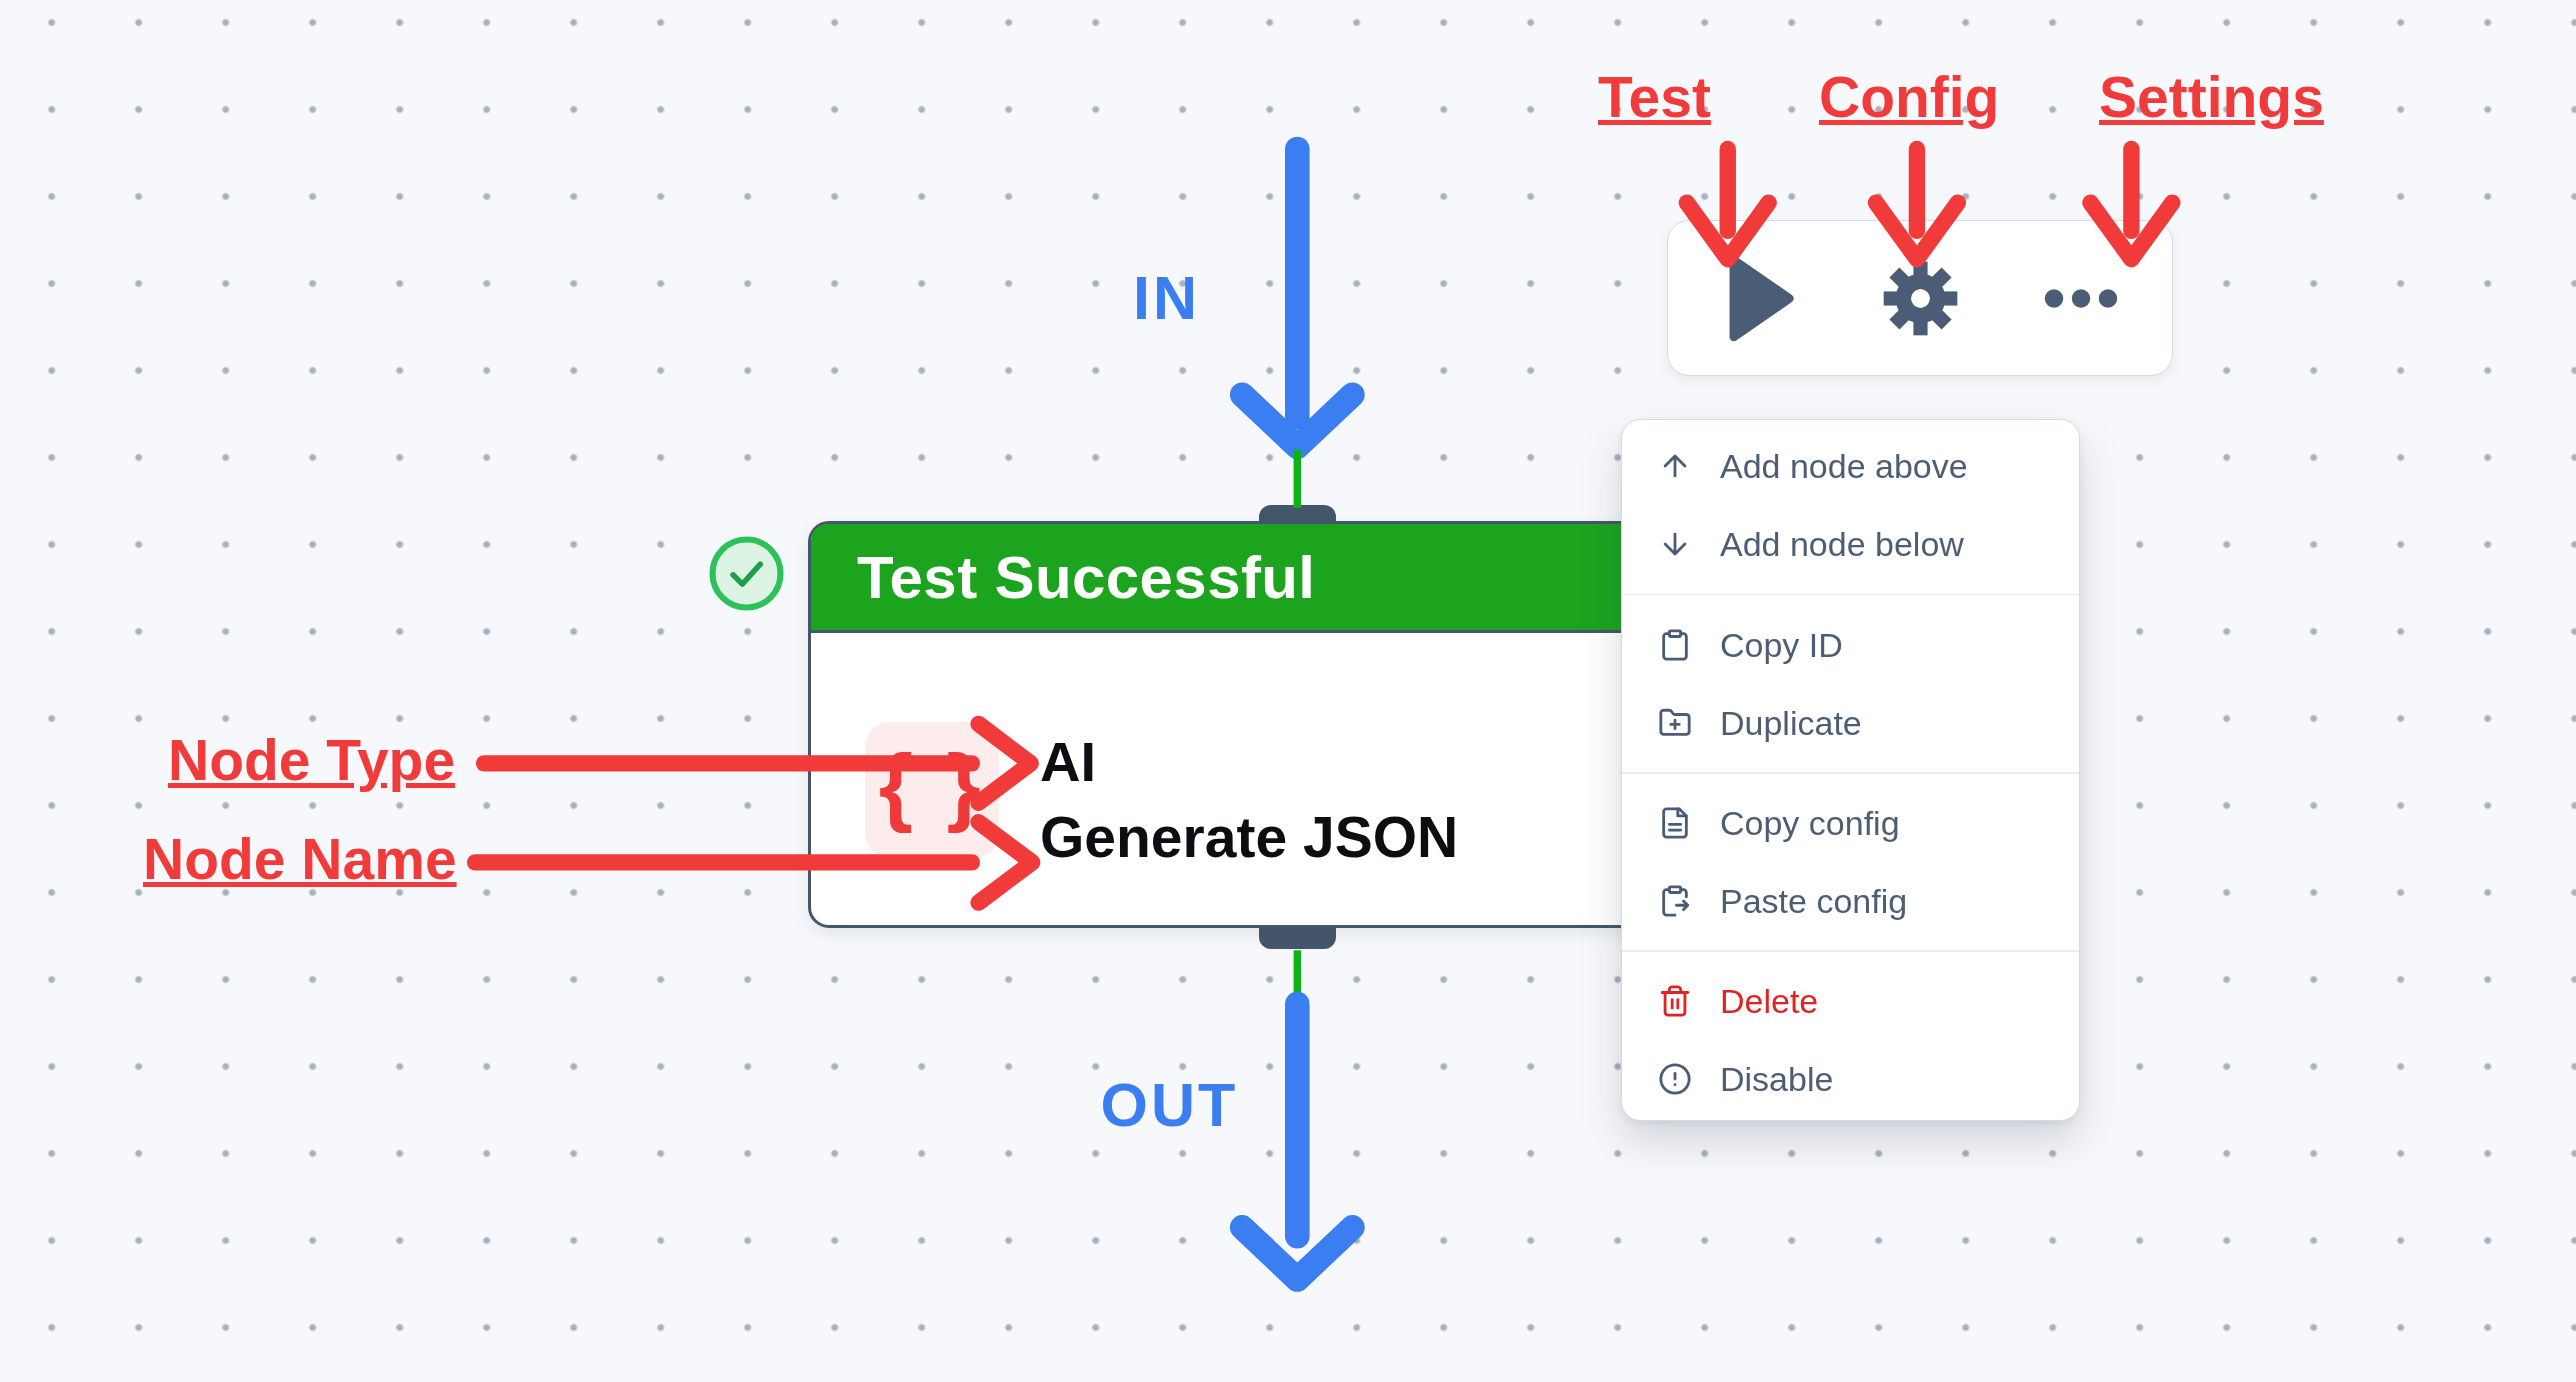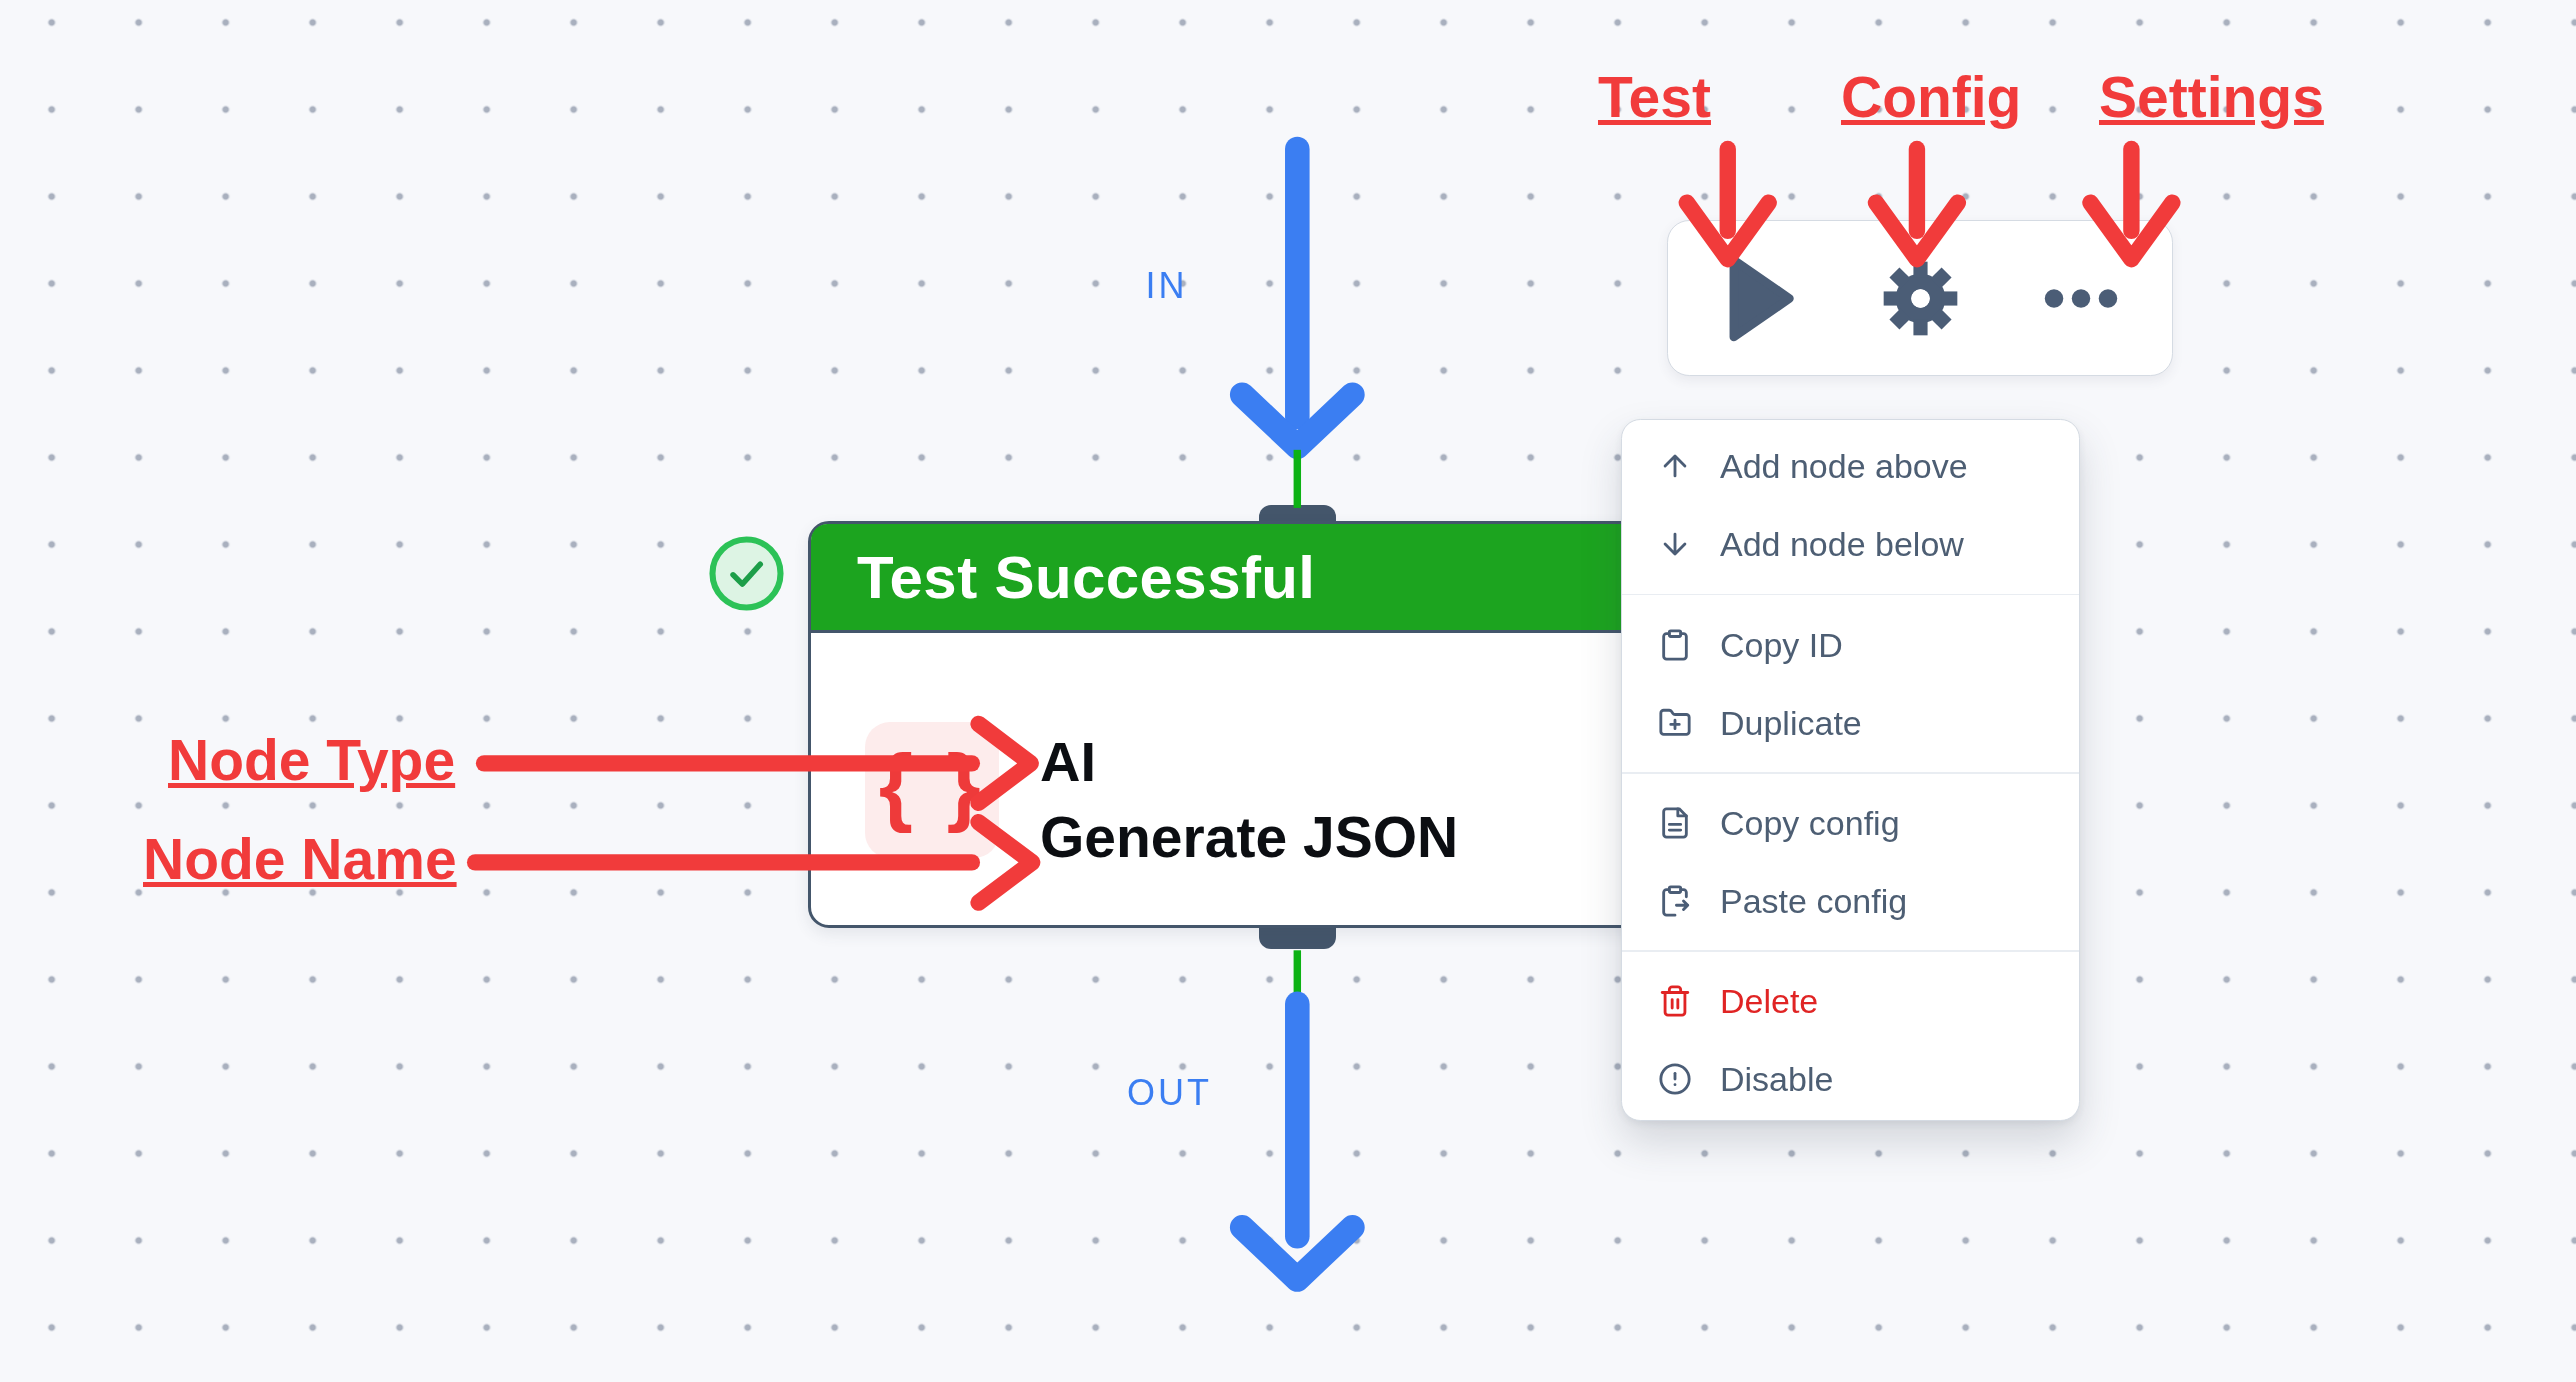--- a/index.html
+++ b/index.html
@@ -55,21 +55,21 @@
     padding:7.4px 0;overflow:hidden;margin-top:30px;
   }
   .menu-item{height:78px;display:flex;align-items:center;gap:28px;padding:0 36px;color:var(--menu-text);cursor:pointer;}
   .menu-item .mi-label{font-size:34px;font-weight:500;line-height:1;}
   .menu-item .mi-icon{display:flex;color:var(--slate);}
   .menu-item.danger{color:var(--delete-red);}
   .menu-item.danger .mi-icon{color:var(--delete-red);}
   .menu-divider{height:1.5px;background:var(--divider);margin:10.4px 0;}
   
   .red-label{color:var(--accent-red);font-weight:700;font-size:57px;line-height:1;z-index:5;text-decoration:underline;}
-  .blue-label{color:var(--accent-blue);font-weight:400;font-size:36px;line-height:1;letter-spacing:3px;z-index:3;}
+  .blue-label{color:var(--accent-blue);font-weight:700;font-size:61px;line-height:1;letter-spacing:3px;z-index:3;}
   #wires{left:0;top:0;z-index:5;pointer-events:none;}
 </style>
 </head>
 <body>
 
 <div id="canvas">
 
   <div class="port" style="left:1259px;top:505px;"></div>
   <div class="port" style="left:1259px;top:907px;"></div>
 
@@ -227,21 +227,21 @@
           </svg>
         </span>
         <span class="mi-label">Disable</span>
       </div>
     </div>
 
   <div class="abs blue-label" style="left:1096px;top:268px;width:141px;text-align:center;">IN</div>
   <div class="abs blue-label" style="left:1084px;top:1075px;width:171px;text-align:center;">OUT</div>
 
   <div class="abs red-label" style="left:1598px;top:69px;">Test</div>
-  <div class="abs red-label" style="left:1819px;top:69px;margin-left:22px;">Config</div>
+  <div class="abs red-label" style="left:1819px;top:69px;">Config</div>
   <div class="abs red-label" style="left:2099px;top:69px;text-align:right;">Settings</div>
   <div class="abs red-label" style="left:168px;top:732px;">Node Type</div>
   <div class="abs red-label" style="left:143px;top:831px;">Node Name</div>
 
   <svg id="wires" class="abs" width="2576" height="1383" viewBox="0 0 3459 1857">
 
     <g stroke="var(--accent-blue)" stroke-width="33" stroke-linecap="round" stroke-linejoin="round" fill="none">
       <line x1="1742" y1="200" x2="1742" y2="560"></line>
       <polyline points="1668,530 1742,600 1816,530"></polyline>
     </g>

